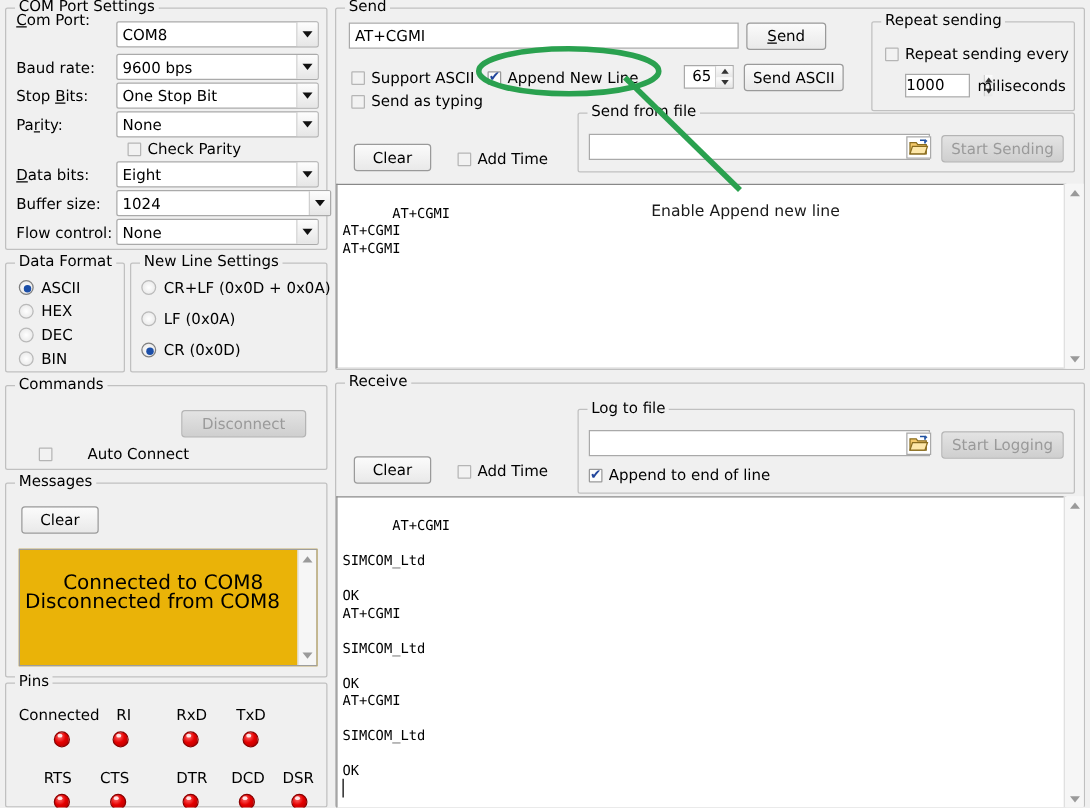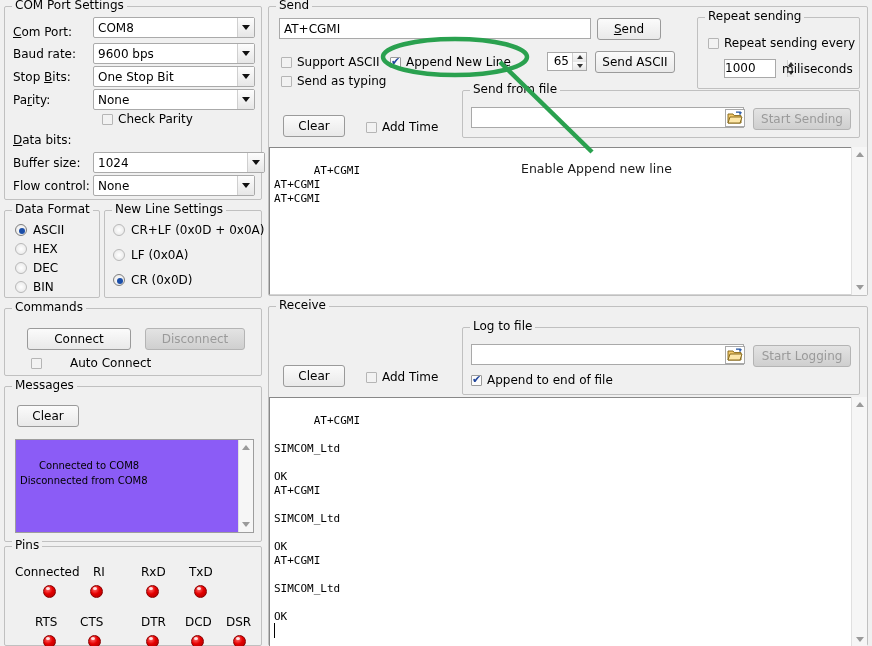--- a/index.html
+++ b/index.html
@@ -105,22 +105,22 @@
   
   .logarea {
     position: absolute; background: #fff;
     border-top: 1px solid #888; border-left: 1px solid #888;
     border-right: 1px solid #d4d4d4; border-bottom: 1px solid #d4d4d4;
     font-family: "DejaVu Sans Mono", "Liberation Mono", monospace;
     font-size: 11px; line-height: 14px; color: #000;
     padding: 2px 0 0 4px; overflow: hidden; white-space: pre;
   }
   .msgarea {
-    position: absolute; background: #8b5cf6; border: 1px solid #9d9d9d;
-    font-size: 10px; line-height: 15px; padding: 3px 0 0 4px;
+    position: absolute; background: #eab308; border: 1px solid #9d9d9d;
+    font-size: 16px; line-height: 15px; padding: 3px 0 0 4px;
     overflow: hidden; white-space: pre;
   }
 
   
   .vscroll { position: absolute; width: 15px; background: #f6f6f6;
              border-left: 1px solid #e0e0e0; display: flex;
              flex-direction: column; justify-content: space-between; }
   .vscroll .arw { height: 15px; display: flex; align-items: center; justify-content: center; }
   .vscroll .arw.up::after { content:""; width:0;height:0;
      border-left:4px solid transparent;border-right:4px solid transparent;border-bottom:5px solid #9a9a9a; }
@@ -153,21 +153,21 @@
   .annotext { position: absolute; font-size: 12.5px; color: #1a1a1a; white-space: nowrap; }
 </style>
 </head>
 <body>
 
 <div class="root">
 
   <div class="group" style="left:4px; top:6px; width:258px; height:194px;">
     <span class="legend">COM Port Settings</span>
 
-    <span class="lbl" style="left:8px; top:18px;"><u>C</u>om Port:</span>
+    <span class="lbl" style="left:8px; top:2px;"><u>C</u>om Port:</span>
     <div class="combo" style="left:88px; top:10px; width:162px;">
       <span class="ctext">COM8</span>
       <span class="carrow"></span>
     </div>
 
     <span class="lbl" style="left:8px; top:40px;">Baud rate:</span>
     <div class="combo" style="left:88px; top:36px; width:162px;">
       <span class="ctext">9600 bps</span>
       <span class="carrow"></span>
     </div>
@@ -183,20 +183,24 @@
       <span class="ctext">None</span>
       <span class="carrow"></span>
     </div>
 
     <div class="cb" style="left:97px; top:105px;">
       <span class="box"></span>
       <span>Check Parity</span>
     </div>
 
     <span class="lbl" style="left:8px; top:126px;"><u>D</u>ata bits:</span>
+    <div class="combo" style="left:88px; top:122px; width:162px;">
+      <span class="ctext">Eight</span>
+      <span class="carrow"></span>
+    </div>
 
     <span class="lbl" style="left:8px; top:149px;">Buffer size:</span>
     <div class="combo" style="left:88px; top:145px; width:172px;justify-content:flex-end;">
       <span class="ctext">1024</span>
       <span class="carrow"></span>
     </div>
 
     <span class="lbl" style="left:8px; top:172px;">Flow control:</span>
     <div class="combo" style="left:88px; top:168px; width:162px;">
       <span class="ctext">None</span>
@@ -235,21 +239,20 @@
       <span>LF (0x0A)</span>
     </div>
     <div class="rb selected" style="left:8px; top:62px;">
       <span class="dot"></span>
       <span>CR (0x0D)</span>
     </div>
   </div>
 
   <div class="group" style="left:4px; top:308px; width:258px; height:68px;">
     <span class="legend">Commands</span>
-    <div class="btn" style="left:22px; top:19px; width:104px; height:22px;">Connect</div>
     <div class="btn disabled" style="left:140px; top:19px; width:100px; height:22px;">Disconnect</div>
     <div class="cb" style="left:26px; top:47px;gap:23px;">
       <span class="box"></span>
       <span>Auto Connect</span>
     </div>
   </div>
 
   <div class="group" style="left:4px; top:386px; width:258px; height:156px;padding-left:44px;">
     <span class="legend">Messages</span>
     <div class="btn" style="left:12px; top:18px; width:62px; height:22px;">Clear</div>
@@ -390,21 +393,21 @@
         <svg width="16" height="14" viewBox="0 0 16 14">
           <path d="M1 3h5l1.2 1.6H14V12H1z" fill="#f3c96b" stroke="#8a6d1f" stroke-width="1"></path>
           <path d="M3 6h12l-2 6H1z" fill="#fde7a9" stroke="#8a6d1f" stroke-width="1"></path>
           <path d="M9 1.2h4v2.6" fill="none" stroke="#1d4fa0" stroke-width="1.3"></path>
           <path d="M13.3 0.4l1.7 1.4-1.7 1.4z" fill="#1d4fa0"></path>
         </svg>
       </div>
       <div class="btn disabled" style="left:290px; top:17px; width:98px; height:22px;">Start Logging</div>
       <div class="cb checked" style="left:8px; top:45px;">
         <span class="box"></span>
-        <span>Append to end of file</span>
+        <span>Append to end of line</span>
       </div>
     </div>
 
     <div class="logarea" style="left:0px; top:90px; width:584px; height:250px;">
       <span>AT+CGMI
 
 SIMCOM_Ltd
 
 OK
 AT+CGMI

